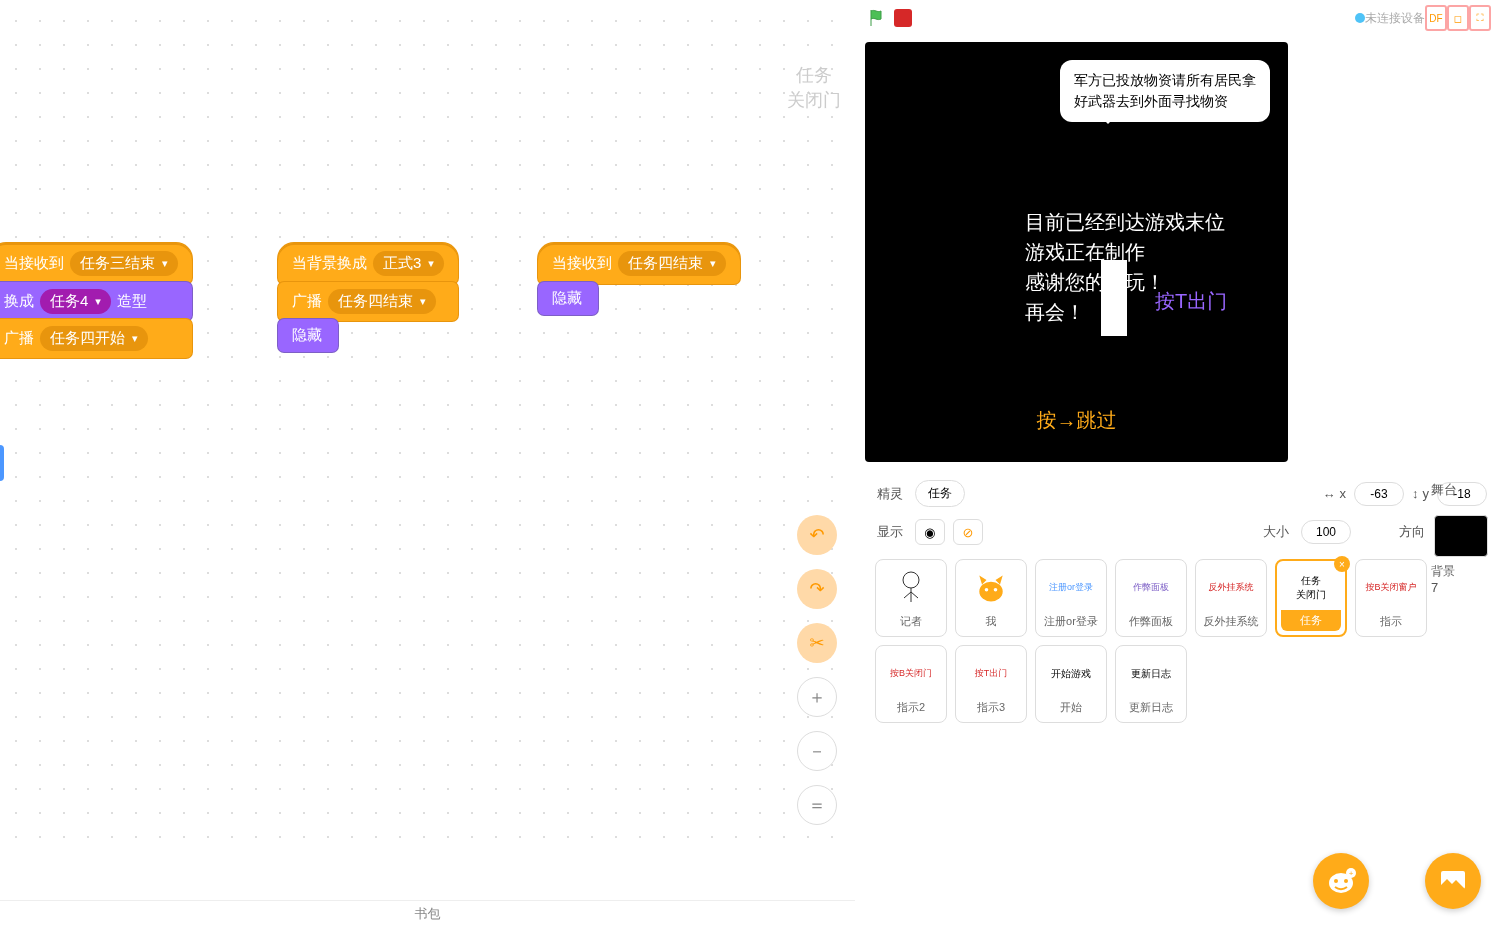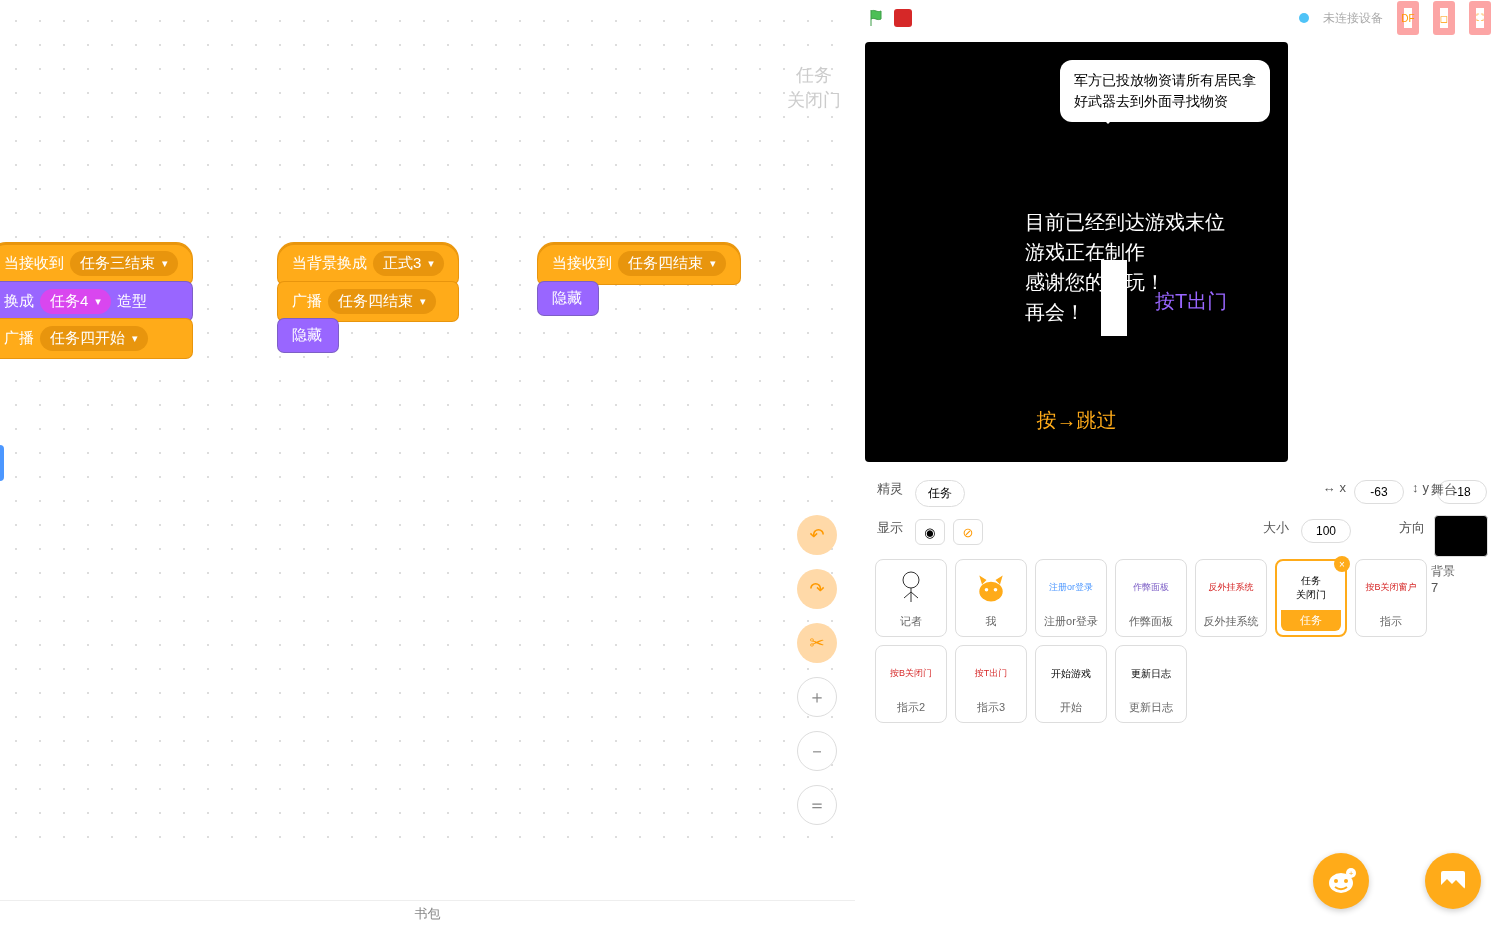--- a/index.html
+++ b/index.html
@@ -1,47 +1,47 @@
 <!DOCTYPE html>
 <html><head>
 <meta charset="utf-8">
 <style>
 *{box-sizing:border-box;margin:0;padding:0;font-family:"Microsoft YaHei",sans-serif}
 body{background:#fff;width:1499px;height:927px;overflow:hidden;position:relative}
 .topbar{position:absolute;top:0;left:860px;right:0;height:36px;display:flex;align-items:center;padding:0 8px}
 .flag-icon{width:20px;height:20px;margin-right:6px;cursor:pointer}
 .stop-icon{width:18px;height:18px;background:#d62828;border-radius:3px;cursor:pointer}
-.topbar-right{margin-left:auto;display:flex;align-items:center;gap:14px}
+.topbar-right{margin-left:auto;display:flex;align-items:center;gap:0}
 .conn-dot{width:10px;height:10px;border-radius:50%;background:#4fc3f7}
 .conn-text{font-size:12px;color:#aaa}
-.sq-btn{width:22px;height:34px;border:7px solid #fca5a5;border-radius:3px;display:flex;align-items:center;justify-content:center;font-size:10px;color:#f90;cursor:pointer}
+.sq-btn{width:22px;height:26px;border:2px solid #fca5a5;border-radius:3px;display:flex;align-items:center;justify-content:center;font-size:10px;color:#f90;cursor:pointer}
 .workspace{position:absolute;left:0;top:5px;width:855px;height:855px;background:#fff;background-image:radial-gradient(circle,#ddd 1px,transparent 1px);background-size:24px 24px;background-position:4px 4px;overflow:hidden}
 .ws-label{position:absolute;top:58px;right:14px;font-size:18px;color:#ccc;text-align:center;line-height:1.4}
 .ws-controls{position:absolute;right:18px;top:510px;display:flex;flex-direction:column;gap:14px}
 .ws-ctrl{width:40px;height:40px;border-radius:50%;display:flex;align-items:center;justify-content:center;cursor:pointer;font-size:18px}
 .ws-ctrl.orange{background:#ffd9a8;color:#f90}
 .ws-ctrl.white{background:#fff;border:1px solid #ddd;color:#888}
 .block-stack{position:absolute}
 .hat{background:#ffab19;border-radius:16px 16px 6px 6px;padding:8px 14px;color:#fff;font-size:15px;display:flex;align-items:center;gap:6px;box-shadow:0 2px 0 #e8950d inset,0 0 0 1px #e8950d}
 .pill{background:#e8950d;border-radius:14px;padding:3px 10px;display:flex;align-items:center;gap:4px}
-.pill.purple{background:#d946ef}
+.pill.purple{background:#a21caf}
 .blk{padding:7px 14px;color:#fff;font-size:15px;display:flex;align-items:center;gap:6px;border-radius:6px;margin-top:-2px}
 .blk.orange{background:#ffab19;box-shadow:0 0 0 1px #e8950d}
 .blk.purple{background:#9966ff;box-shadow:0 0 0 1px #7d5fc6}
 .dd:after{content:"▾";font-size:11px;margin-left:3px}
 .blue-tab{position:absolute;left:-4px;top:440px;width:8px;height:36px;background:#4c97ff;border-radius:0 4px 4px 0}
 .stage{position:absolute;left:865px;top:42px;width:423px;height:420px;background:#000;color:#fff;border-radius:4px;overflow:hidden}
 .speech{position:absolute;top:18px;right:18px;background:#fff;color:#000;padding:10px 14px;border-radius:12px;font-size:14px;max-width:210px;line-height:1.5}
 .speech:after{content:"";position:absolute;bottom:-10px;left:40px;width:0;height:0;border:8px solid transparent;border-top-color:#fff}
 .stage-mid{position:absolute;top:165px;left:160px;font-size:20px;line-height:1.5}
 .tdoor{color:#9966ff;position:absolute;top:246px;left:290px;font-size:20px}
 .skip{position:absolute;bottom:28px;left:50%;transform:translateX(-50%);color:#ffab19;font-size:20px}
 .white-box{position:absolute;top:218px;left:236px;width:26px;height:76px;background:#fff}
 .panel{position:absolute;left:865px;top:474px;right:0;bottom:0;background:#fff}
-.prow{display:flex;align-items:flex-start;padding:6px 12px;gap:8px}
+.prow{display:flex;align-items:center;padding:6px 12px;gap:8px}
 .plabel{font-size:13px;color:#555;min-width:30px}
 .pinput{border:1px solid #ddd;border-radius:16px;padding:4px 12px;font-size:12px;text-align:center;min-width:50px}
 .xy{display:flex;align-items:center;gap:4px;font-size:13px;color:#555}
 .eye{width:30px;height:26px;border:1px solid #ddd;border-radius:6px;display:flex;align-items:center;justify-content:center;cursor:pointer;font-size:13px}
 .eye.off{background:#fff;color:#f90}
 .sprite-grid{padding:8px 10px;display:flex;flex-wrap:wrap;gap:8px}
 .sprite{width:72px;height:78px;border:1px solid #ddd;border-radius:8px;display:flex;flex-direction:column;align-items:center;justify-content:center;padding:4px;cursor:pointer;position:relative}
 .sprite.sel{border:2px solid #ffab19;background:#fff}
 .sprite.sel .snm{background:#ffab19;color:#fff;border-radius:0 0 6px 6px}
 .sthumb{flex:1;display:flex;align-items:center;justify-content:center;font-size:10px}

